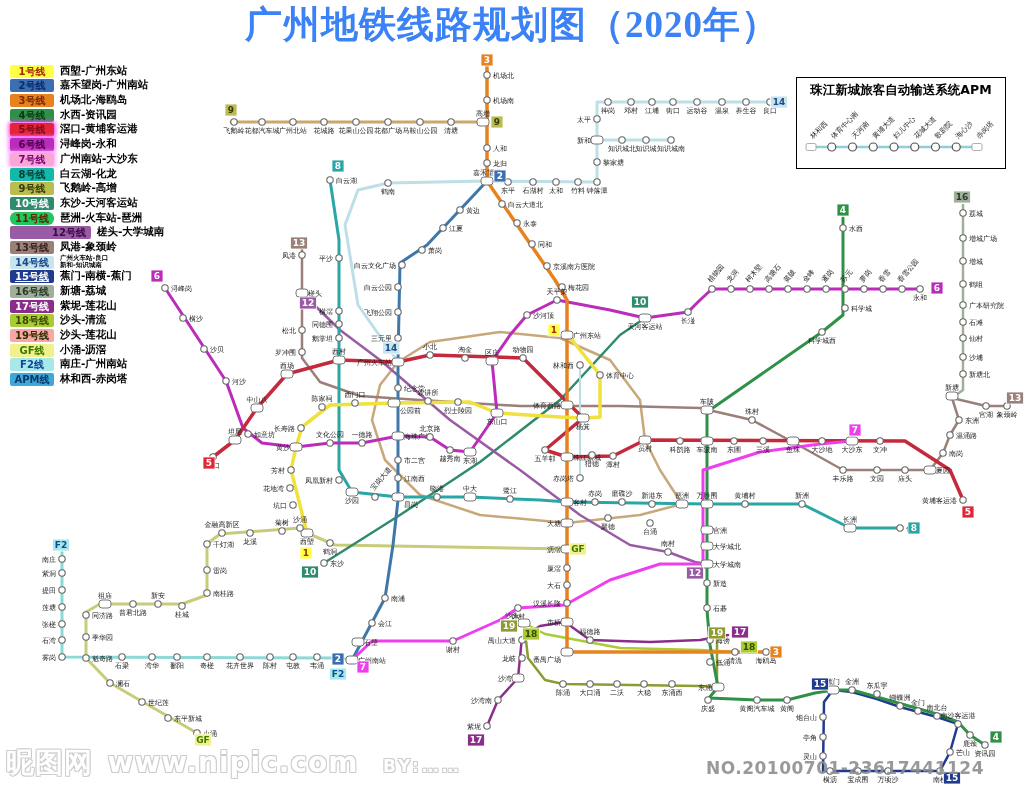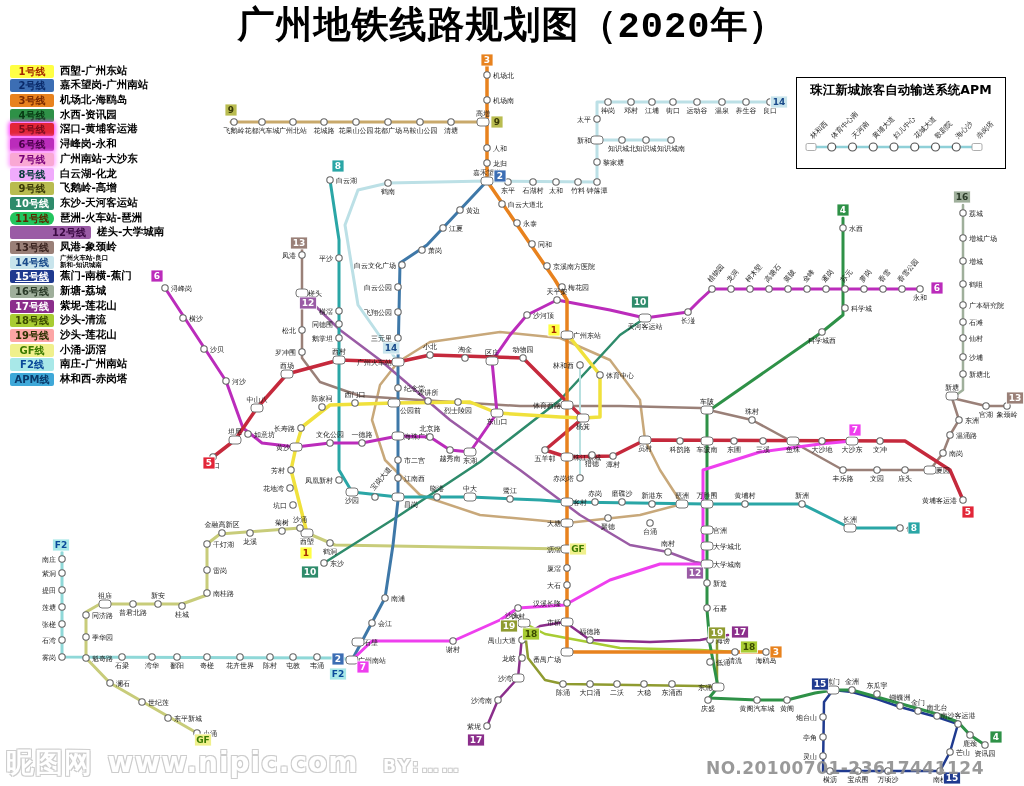--- a/index.html
+++ b/index.html
@@ -1,22 +1,22 @@
 <!DOCTYPE html>
 <html><head>
 <meta charset="utf-8">
 <style>
   html,body{margin:0;padding:0}
   body{width:1024px;height:786px;position:relative;background:#fff;overflow:hidden;
        font-family:"DejaVu Sans","Liberation Sans",sans-serif}
   #metro-svg{position:absolute;left:0;top:0;width:1024px;height:786px;
              font-family:"DejaVu Sans",sans-serif}
   #title{position:absolute;top:0;left:0;right:0;text-align:center;
-         font-family:Liberation Mono, monospace;font-size:37px;
-         font-weight:600;color:#000000;letter-spacing:1px;z-index:4;margin:0}
+         font-family:Liberation Serif, serif;font-size:37px;
+         font-weight:600;color:#3b82f6;letter-spacing:1px;z-index:4;margin:0}
   #legend{position:absolute;top:63px;left:10px;z-index:5}
   .lg-row{display:flex;align-items:flex-end;height:14.7px}
   .lg-badge{display:inline-block;width:44px;height:13px;font-size:10px;font-weight:bold;
             text-align:center;line-height:13px;border-radius:2px;flex:0 0 44px}
   .lg-desc{margin-left:6px;font-size:10.5px;font-weight:bold;color:#000;white-space:nowrap}
   .lg-desc.two{display:flex;flex-direction:column;font-size:6.5px;line-height:7px}
   #apm-box{position:absolute;left:796px;top:77px;width:208px;height:90px;
            border:1.5px solid #000;background:#fff;z-index:5}
   #apm-title{font-size:12.5px;font-weight:bold;text-align:center;margin-top:4px;color:#000}
   #apm-svg{width:206px;height:66px;display:block}
@@ -684,21 +684,21 @@
       </div>
       <div class="lg-row">
         <span class="lg-badge" style="background: rgb(187, 44, 187); color: rgb(74, 0, 74); box-shadow: rgb(255, 112, 255) 0px 0px 4px 1.5px;">6号线</span>
         <span class="lg-desc">浔峰岗-永和</span>
       </div>
       <div class="lg-row">
         <span class="lg-badge" style="background: #f9a8d4; color: rgb(122, 0, 122); box-shadow: rgb(255, 160, 255) 0px 0px 4px 1.5px;">7号线</span>
         <span class="lg-desc">广州南站-大沙东</span>
       </div>
       <div class="lg-row">
-        <span class="lg-badge" style="background: #f0abfc; color: rgb(8, 58, 58);">8号线</span>
+        <span class="lg-badge" style="background: #14b8a6; color: rgb(8, 58, 58);">8号线</span>
         <span class="lg-desc">白云湖-化龙</span>
       </div>
       <div class="lg-row">
         <span class="lg-badge" style="background: rgb(185, 188, 80); color: rgb(58, 58, 8);">9号线</span>
         <span class="lg-desc">飞鹅岭-高增</span>
       </div>
       <div class="lg-row">
         <span class="lg-badge" style="background: rgb(46, 139, 107); color: rgb(255, 255, 255);">10号线</span>
         <span class="lg-desc">东沙-天河客运站</span>
       </div>

